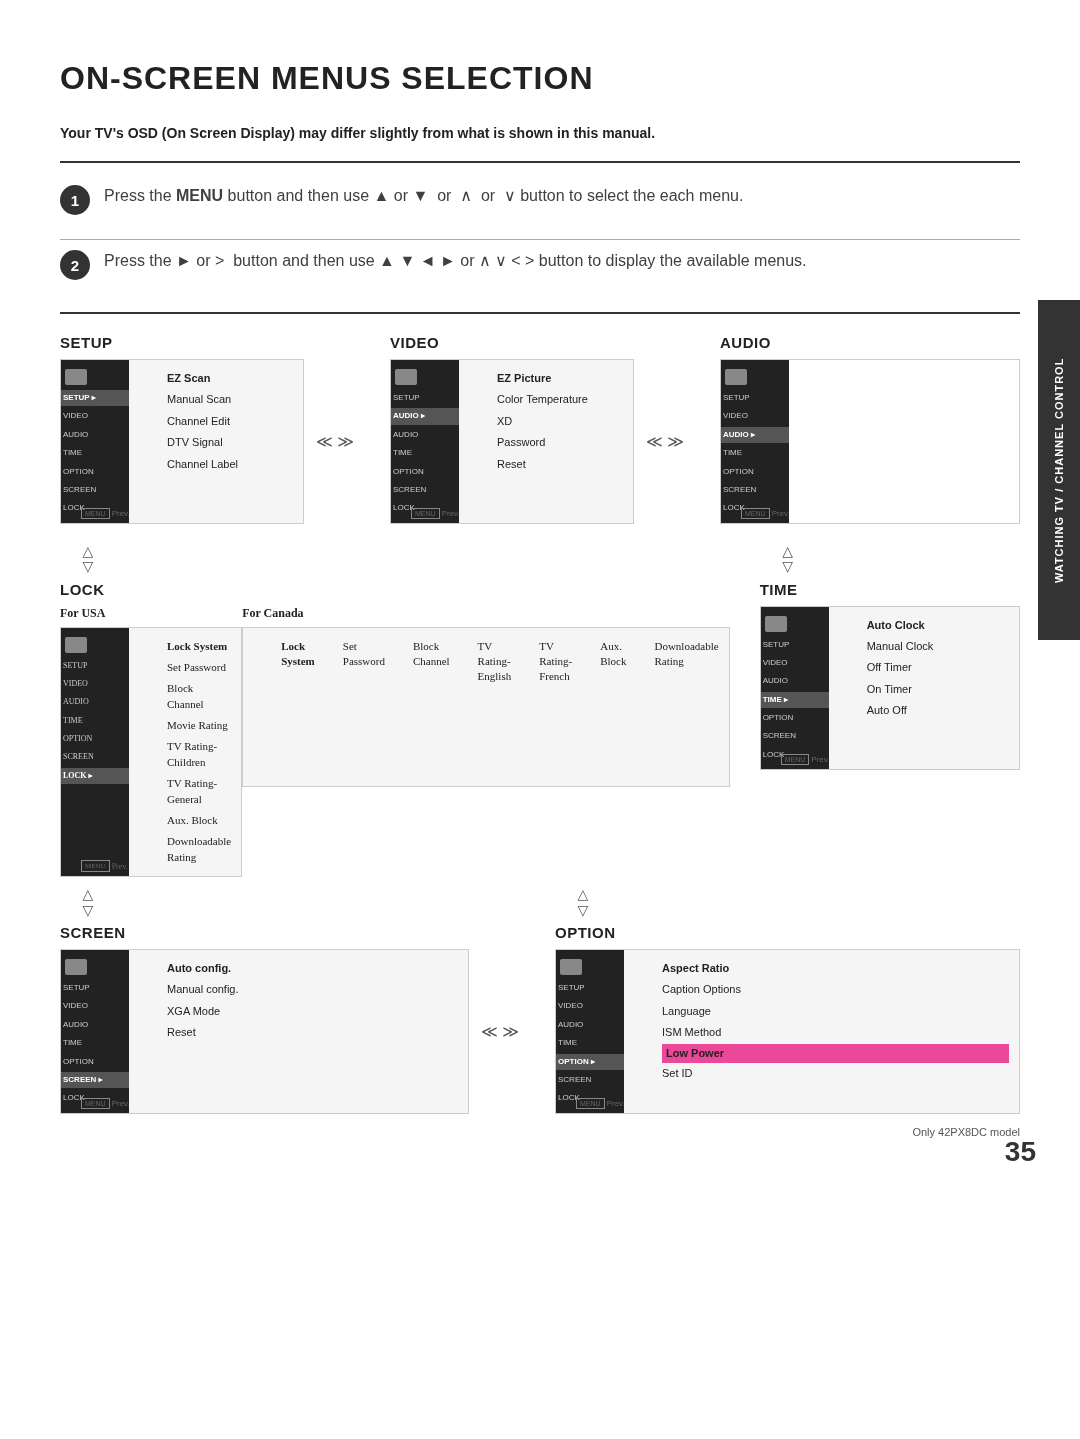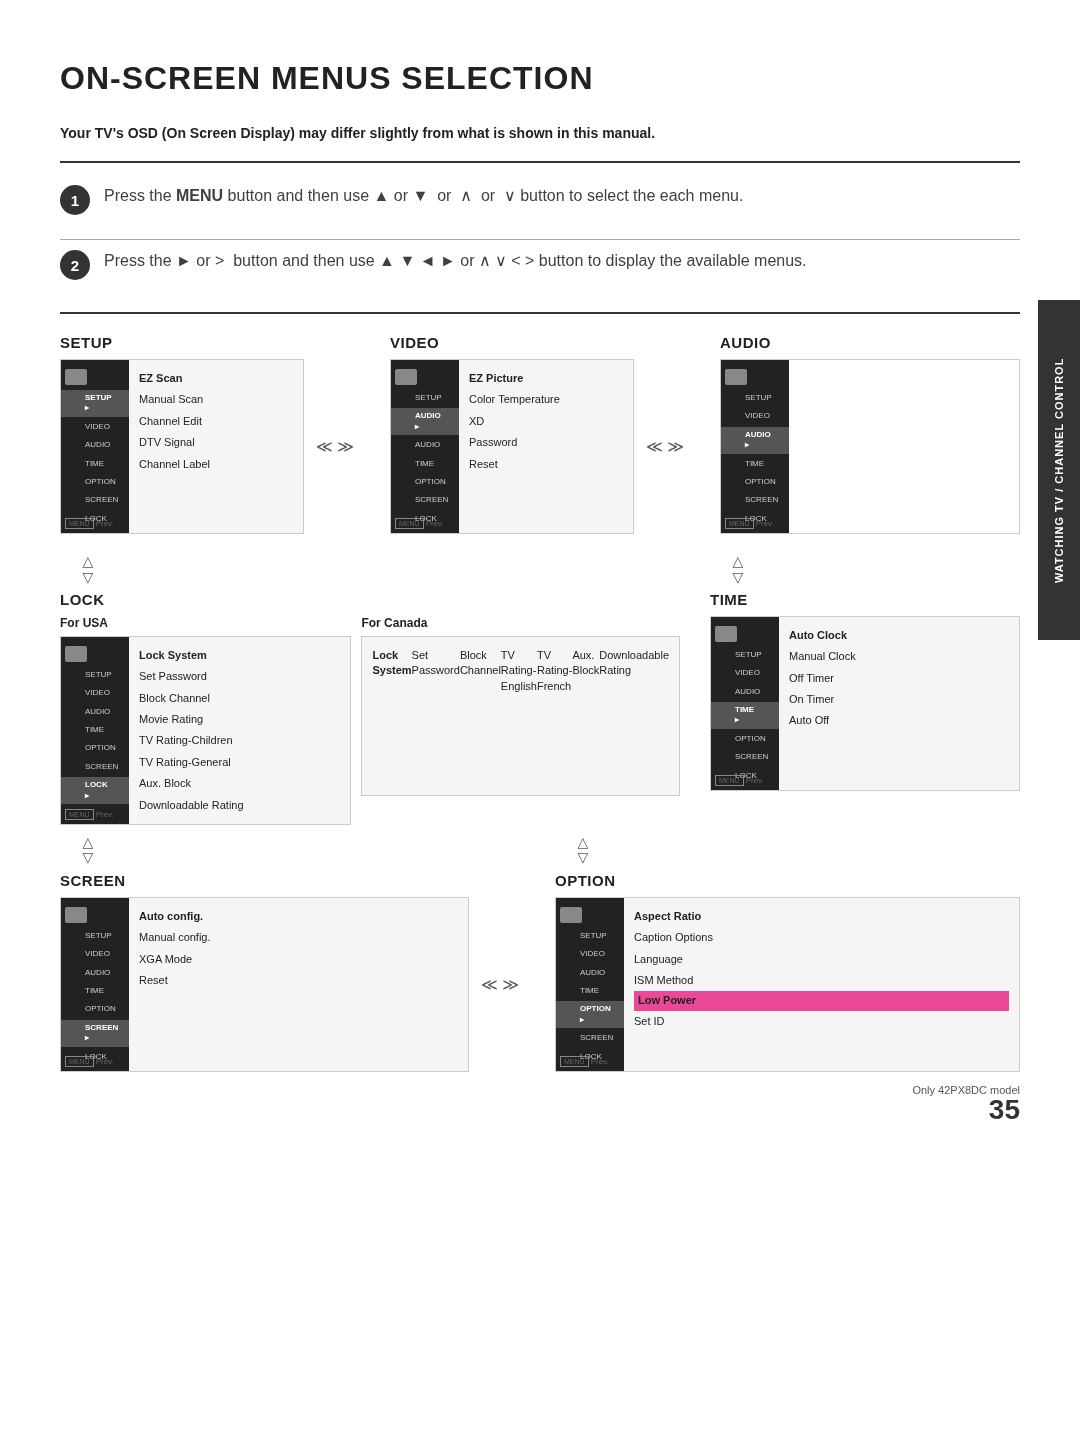--- a/index.html
+++ b/index.html
@@ -35,21 +35,21 @@
       text-align: center;
       height: 340px;
       display: flex;
       align-items: center;
       justify-content: center;
     }
 
     .page-number {
       position: absolute;
       bottom: 40px;
-      right: 60px;
+      right: 44px;
       font-size: 28px;
       font-weight: bold;
       color: #333;
     }
 
     h1.main-title {
       font-size: 32px;
       font-weight: bold;
       color: #222;
       letter-spacing: 1px;
@@ -147,21 +147,21 @@
       display: flex;
       flex-direction: column;
       padding: 6px 0;
       gap: 2px;
       flex-shrink: 0;
     }
 
     .menu-sidebar-item {
       font-size: 8px;
       color: #ccc;
-      padding: 3px 24px;
+      padding: 3px 2px;
       text-align: left;
       line-height: 1.3;
     }
 
     .menu-sidebar-item.active {
       color: #fff;
       font-weight: bold;
       background: #555;
     }
 
@@ -169,41 +169,42 @@
       flex: 1;
       padding: 8px 10px;
       background: #f5f5f5;
     }
 
     .menu-content-item {
       font-size: 11px;
       color: #222;
       padding: 3px 0;
       line-height: 1.4;
+      margin-left: 28px;
     }
 
     .menu-content-item.bold-item {
       font-weight: bold;
     }
 
     .menu-arrows {
       display: flex;
       align-items: center;
       justify-content: center;
       gap: 4px;
       font-size: 16px;
       color: #555;
       padding: 0 6px;
       align-self: center;
     }
 
     .menu-prev {
       position: absolute;
       bottom: 4px;
-      left: 4px;
+      left: 20px;
       font-size: 8px;
       color: #666;
       display: flex;
       align-items: center;
       gap: 2px;
     }
 
     .menu-prev-box {
       border: 1px solid #888;
       padding: 1px 3px;
@@ -211,21 +212,22 @@
       color: #666;
     }
 
     .lock-section {
       display: flex;
       flex-direction: column;
     }
 
     .lock-subsections {
       display: flex;
-      gap: 10px;
+      gap: 0;
+      font-family: Liberation Serif, serif;
     }
 
     .lock-subsection {
       flex: 1;
     }
 
     .lock-subsection-title {
       font-size: 12px;
       font-weight: bold;
       margin-bottom: 6px;

